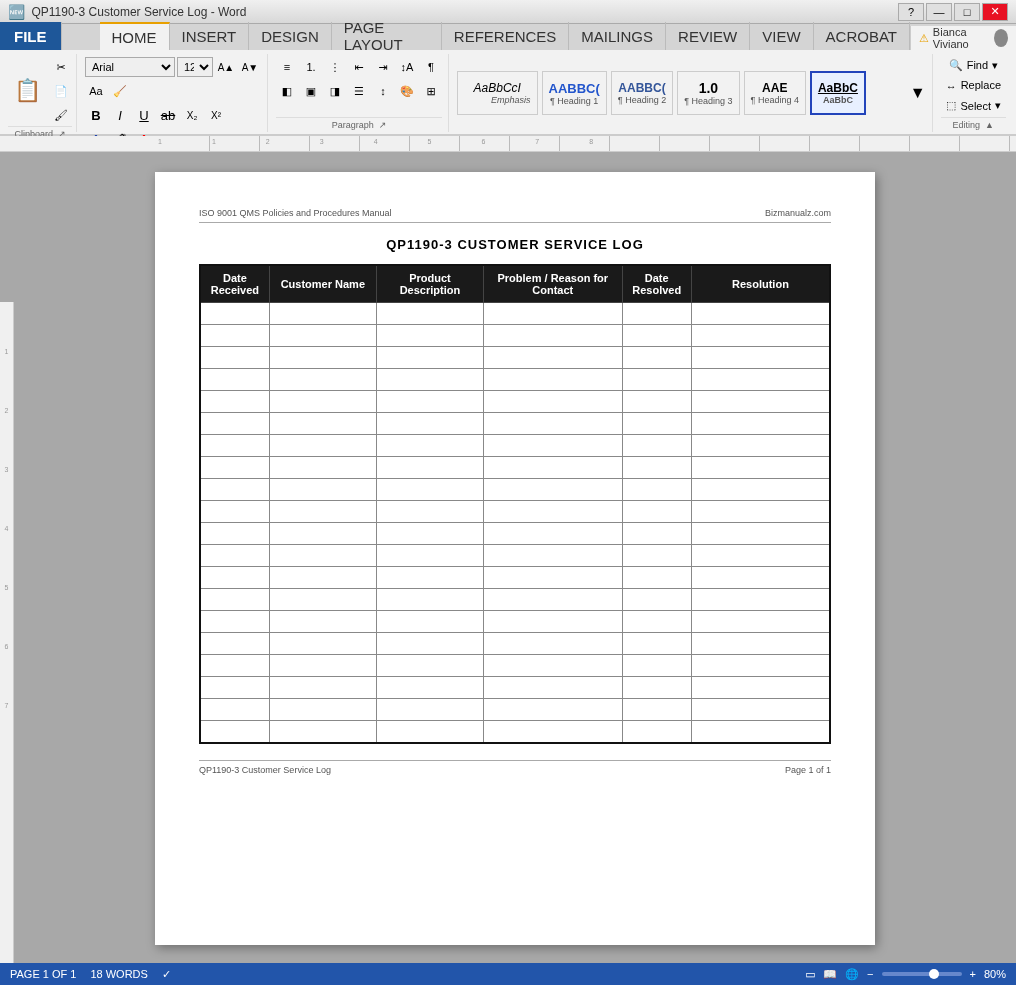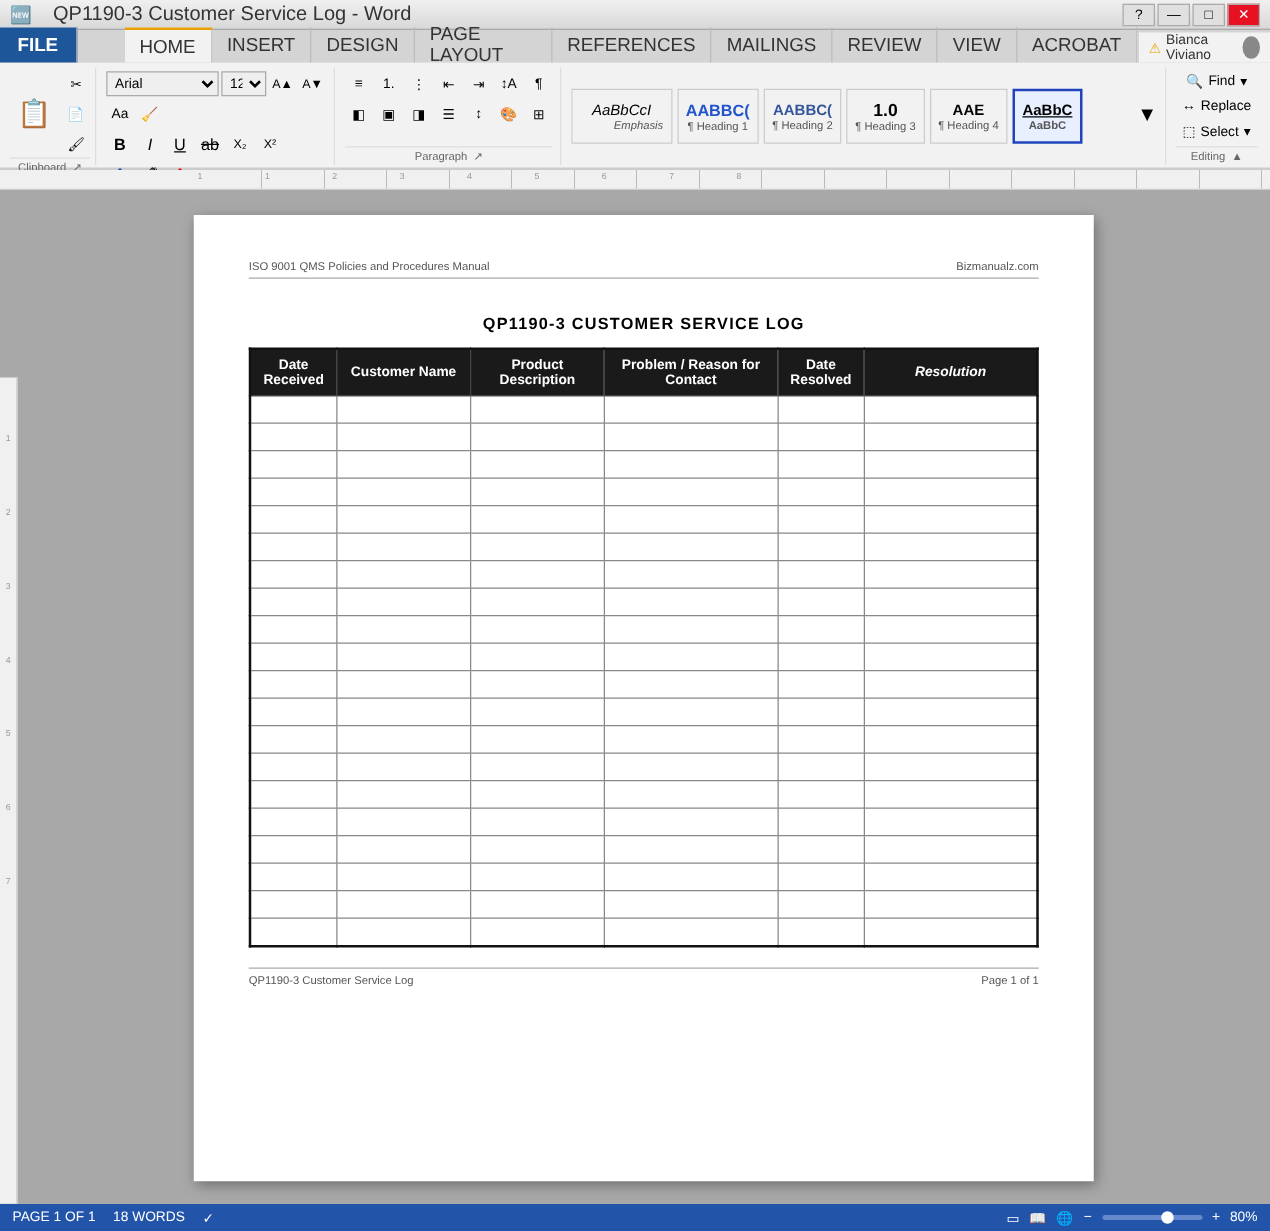--- a/index.html
+++ b/index.html
@@ -21,23 +21,22 @@
       justify-content: space-between;
       padding: 0 8px;
       border-bottom: 1px solid #aaa;
     }
     #title-bar-left {
       display: flex;
       align-items: center;
       gap: 6px;
     }
     #title-text {
-      font-size: 16px;
+      font-size: 12px;
       color: #333;
-      margin-left: 11px;
     }
     #title-bar-right {
       display: flex;
       gap: 2px;
     }
     .win-btn {
       width: 26px; height: 18px;
       background: #e0e0e0;
       border: 1px solid #aaa;
       font-size: 11px;
@@ -536,36 +535,36 @@
         <span>4</span>
         <span>5</span>
         <span>6</span>
         <span>7</span>
     </div>
   </div>
 
   <div id="doc-area" style="flex:1; overflow:auto; display:flex; justify-content:center; padding:20px 60px; background:#a8a8a8;">
     <div id="page" style="background:#fff; width:720px; min-height:640px; box-shadow:2px 3px 10px rgba(0,0,0,0.35); padding:36px 44px 44px 44px; position:relative;">
 
-      <div id="page-header" style="display:flex; justify-content:space-between; font-size:9px; color:#555; margin-bottom:28px; border-bottom:1px solid #aaa; padding-bottom:4px;">
+      <div id="page-header" style="display:flex; justify-content:space-between; font-size:9px; color:#555; margin-bottom:14px; border-bottom:1px solid #aaa; padding-bottom:4px;">
         <span>ISO 9001 QMS Policies and Procedures Manual</span>
         <span>Bizmanualz.com</span>
       </div>
 
       <div id="page-title" style="text-align:center; font-weight:bold; font-size:13px; letter-spacing:1px; margin-bottom:12px;">QP1190-3 CUSTOMER SERVICE LOG</div>
 
       <table id="log-table" style="width:100%; border-collapse:collapse; border:2px solid #111;">
         <thead>
           <tr>
             <th style="background:#1a1a1a; color:#fff; font-size:11px; text-align:center; padding:6px 4px; border:1px solid #444; width:11%;">Date<br>Received</th>
             <th style="background:#1a1a1a; color:#fff; font-size:11px; text-align:center; padding:6px 4px; border:1px solid #444; width:17%;">Customer Name</th>
             <th style="background:#1a1a1a; color:#fff; font-size:11px; text-align:center; padding:6px 4px; border:1px solid #444; width:17%;">Product Description</th>
             <th style="background:#1a1a1a; color:#fff; font-size:11px; text-align:center; padding:6px 4px; border:1px solid #444; width:22%;">Problem / Reason for<br>Contact</th>
             <th style="background:#1a1a1a; color:#fff; font-size:11px; text-align:center; padding:6px 4px; border:1px solid #444; width:11%;">Date<br>Resolved</th>
-            <th style="background:#1a1a1a; color:#fff; font-size:11px; text-align:center; padding:6px 4px; border:1px solid #444; width:22%;font-style:italic;">Resolution</th>
+            <th style="background:#1a1a1a; color:#fff; font-size:11px; text-align:center; padding:6px 4px; border:1px solid #444; width:22%;">Resolution</th>
           </tr>
         </thead>
         <tbody id="table-body">
 
         <tr>
               <td style="height: 22px; border: 1px solid rgb(136, 136, 136); padding: 2px 4px;"></td>
               <td style="height: 22px; border: 1px solid rgb(136, 136, 136); padding: 2px 4px;"></td>
               <td style="height: 22px; border: 1px solid rgb(136, 136, 136); padding: 2px 4px;"></td>
               <td style="height: 22px; border: 1px solid rgb(136, 136, 136); padding: 2px 4px;"></td>
               <td style="height: 22px; border: 1px solid rgb(136, 136, 136); padding: 2px 4px;"></td>

